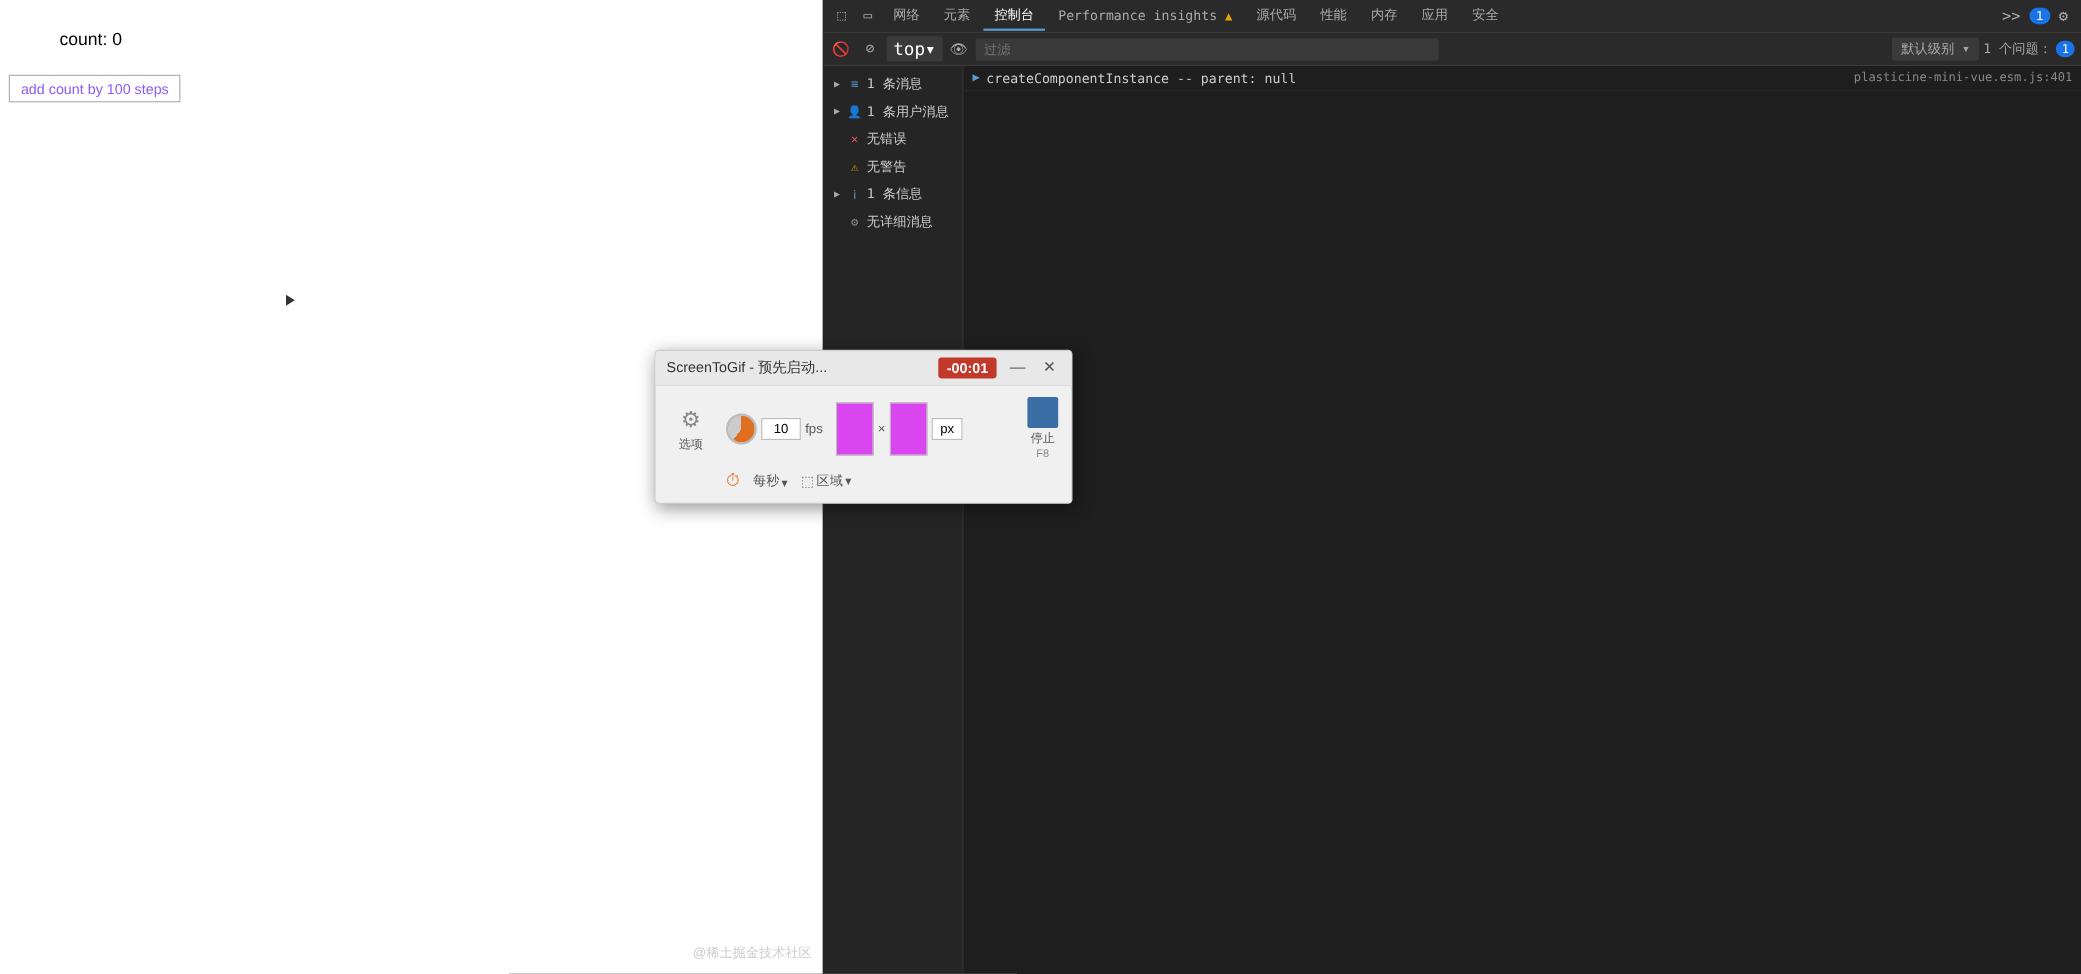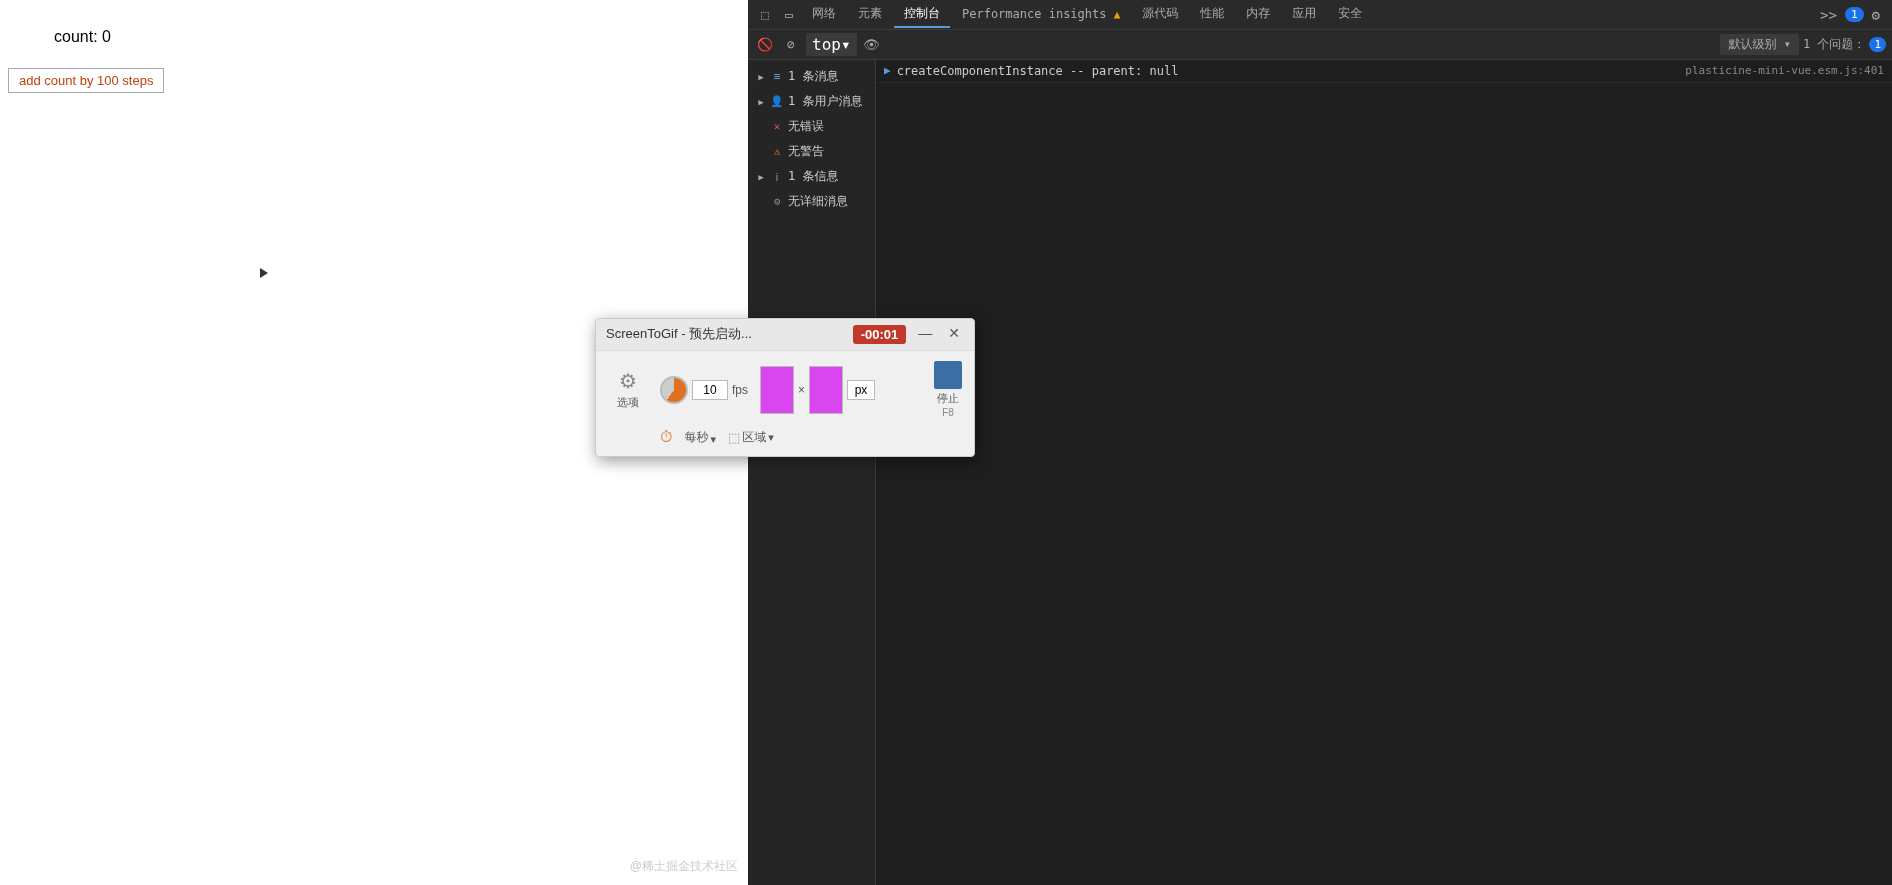--- a/index.html
+++ b/index.html
@@ -22,21 +22,21 @@
     }
 
     .add-btn {
       position: absolute;
       top: 68px; left: 8px;
       padding: 4px 10px;
       background: #fff;
       border: 1px solid #aaa;
       font-size: 13px;
       cursor: pointer;
-      color: #c2410c;
+      color: #8b5cf6;
     }
 
     .cursor-arrow {
       position: absolute;
       top: 268px; left: 260px;
       width: 0; height: 0;
       border-left: 8px solid #333;
       border-top: 5px solid transparent;
       border-bottom: 5px solid transparent;
     }
@@ -472,20 +472,21 @@
   </div>
 
   <div class="devtools-second-bar">
     <div class="dt-icon-btn">🚫</div>
     <div class="dt-icon-btn">⊘</div>
     <div class="dt-top-dropdown">
       <span>top</span>
       <span> ▾</span>
     </div>
     <div class="dt-icon-btn">👁</div>
+    <input class="dt-filter-input" type="text" placeholder="过滤" style="">
     <div class="dt-spacer"></div>
     <div class="dt-level-dropdown">
       <span>默认级别</span>
       <span> ▾</span>
     </div>
     <div class="dt-issues-badge">
       <span>1 个问题：</span>
       <span class="dt-issues-num">1</span>
     </div>
   </div>

